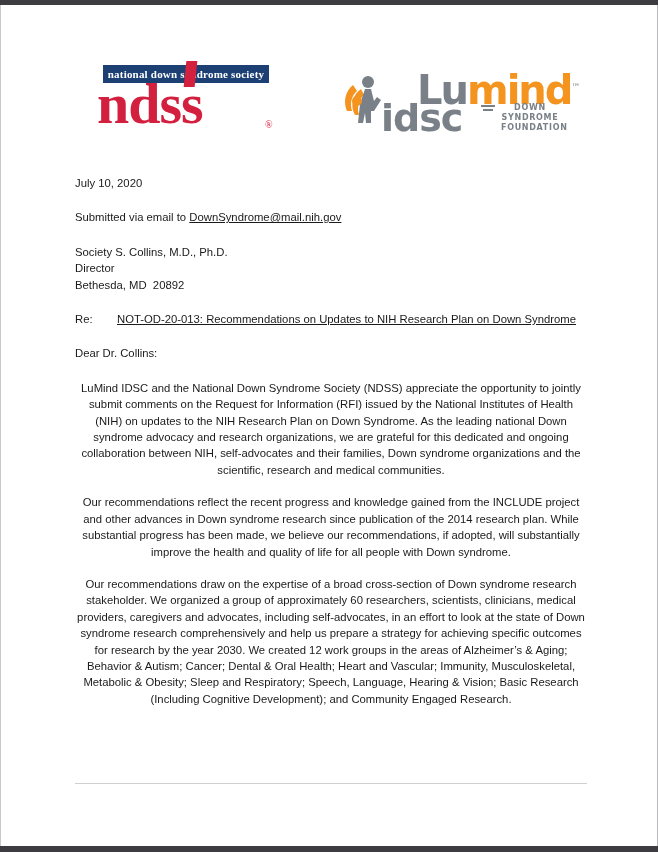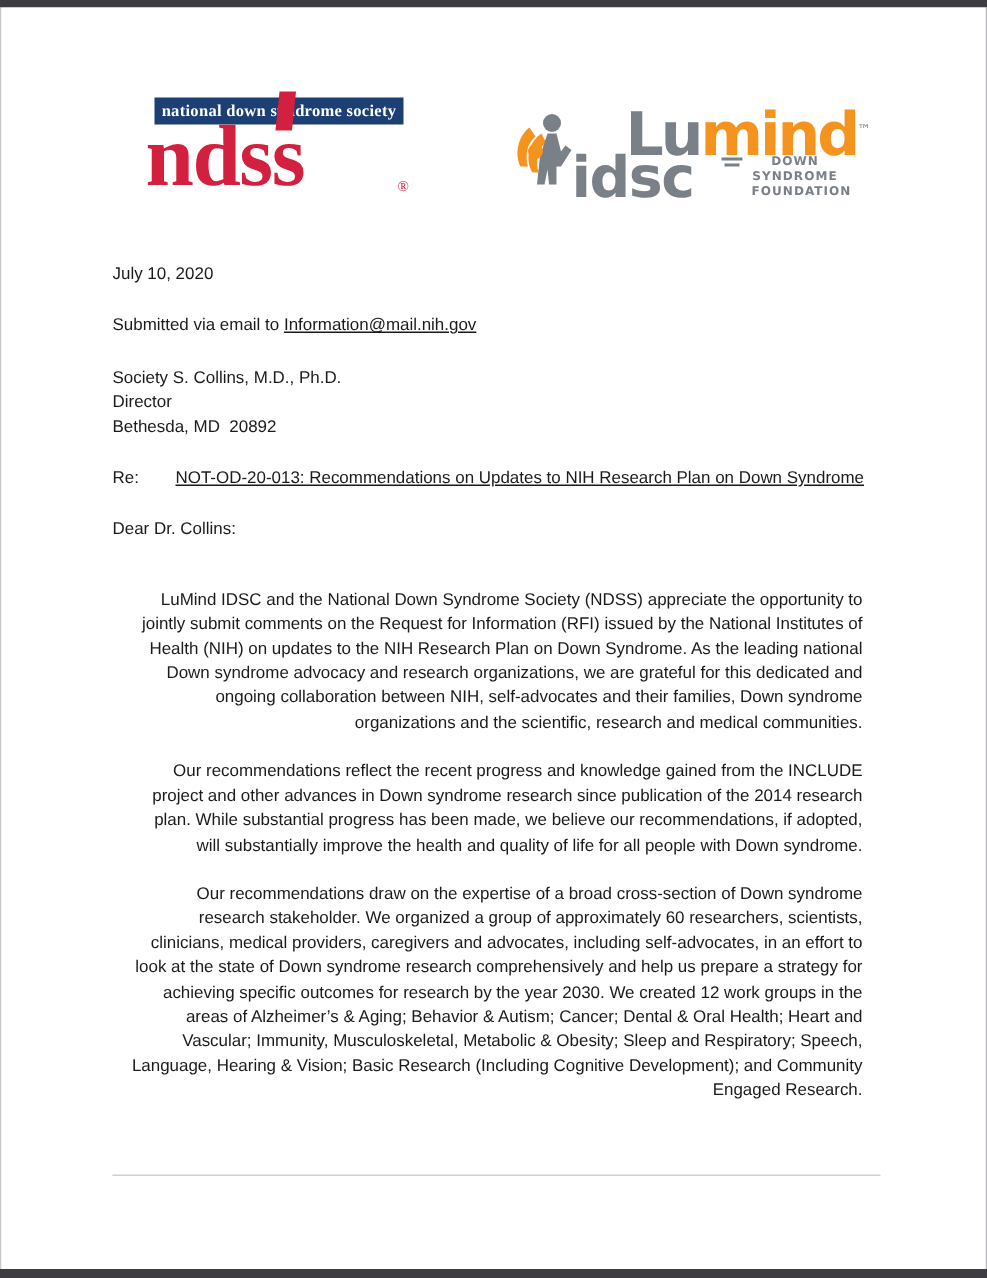--- a/index.html
+++ b/index.html
@@ -203,22 +203,22 @@
     top: 170px;
     width: 512px;
     color: #1a1a1a;
     font-size: 11.3px;
     line-height: 16.4px;
     font-family: "Liberation Sans", sans-serif;
   }
   .line { white-space: pre; }
   .gap-md { height: 18px; }
   .para {
-    margin: 12px;
-    text-align: right;
+    margin: 0;
+    text-align: center;
   }
   .para + .para { margin-top: 16px; }
   .addr-line { white-space: pre; }
   .u { text-decoration: underline; }
 
   .re-row {
     display: flex;
     align-items: center;
   }
   .re-label {
@@ -306,21 +306,21 @@
         </div>
       </div>
     </div>
 
     <div id="body-block">
 
       <div class="line">July 10, 2020</div>
 
       <div class="gap-md"></div>
 
-      <div class="line"><span>Submitted via email to </span><span class="u">Information@mail.nih.gov</span></div>
+      <div class="line"><span>Submitted via email to </span><span class="u">DownSyndrome@mail.nih.gov</span></div>
 
       <div class="gap-md"></div>
 
       <div>
         <div class="addr-line">Society S. Collins, M.D., Ph.D.</div>
         <div class="addr-line">Director</div>
         <div class="addr-line">Bethesda, MD  20892</div>
       </div>
 
       <div class="gap-md"></div>

